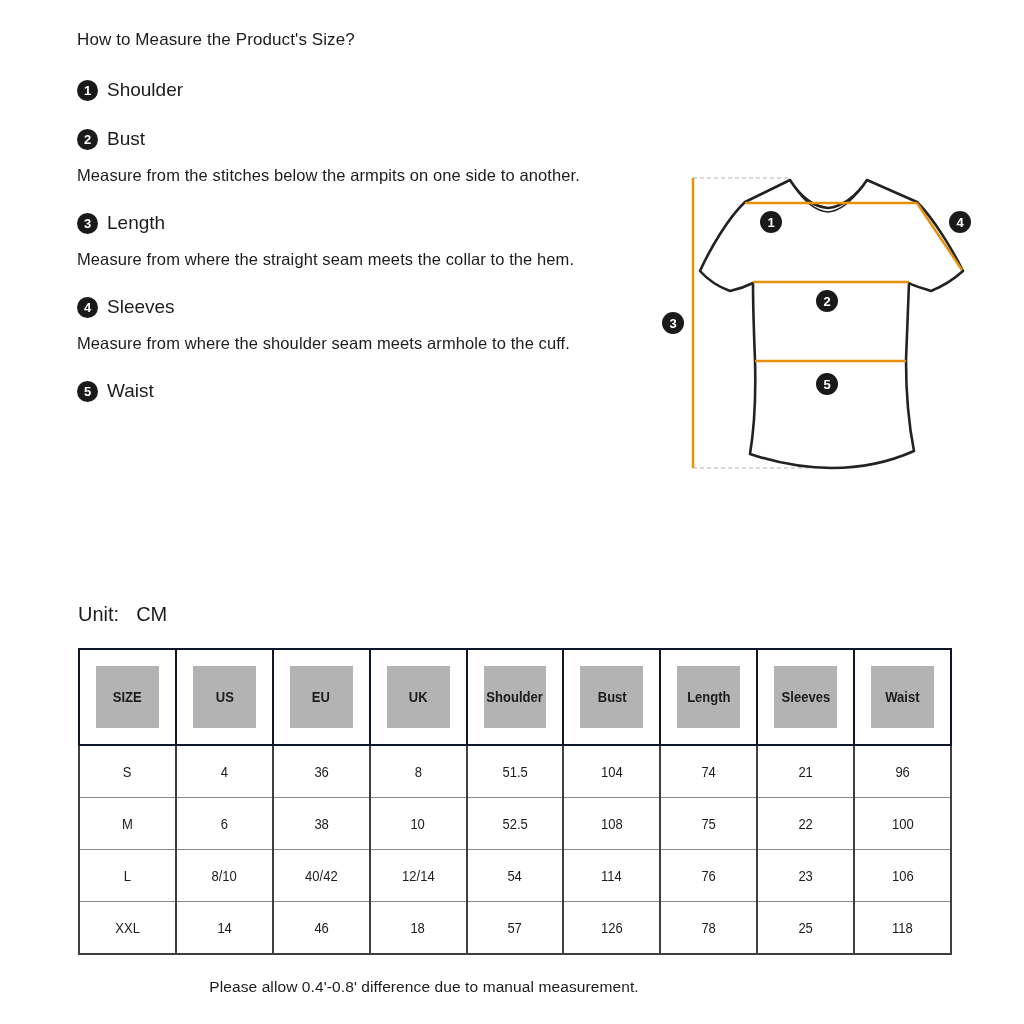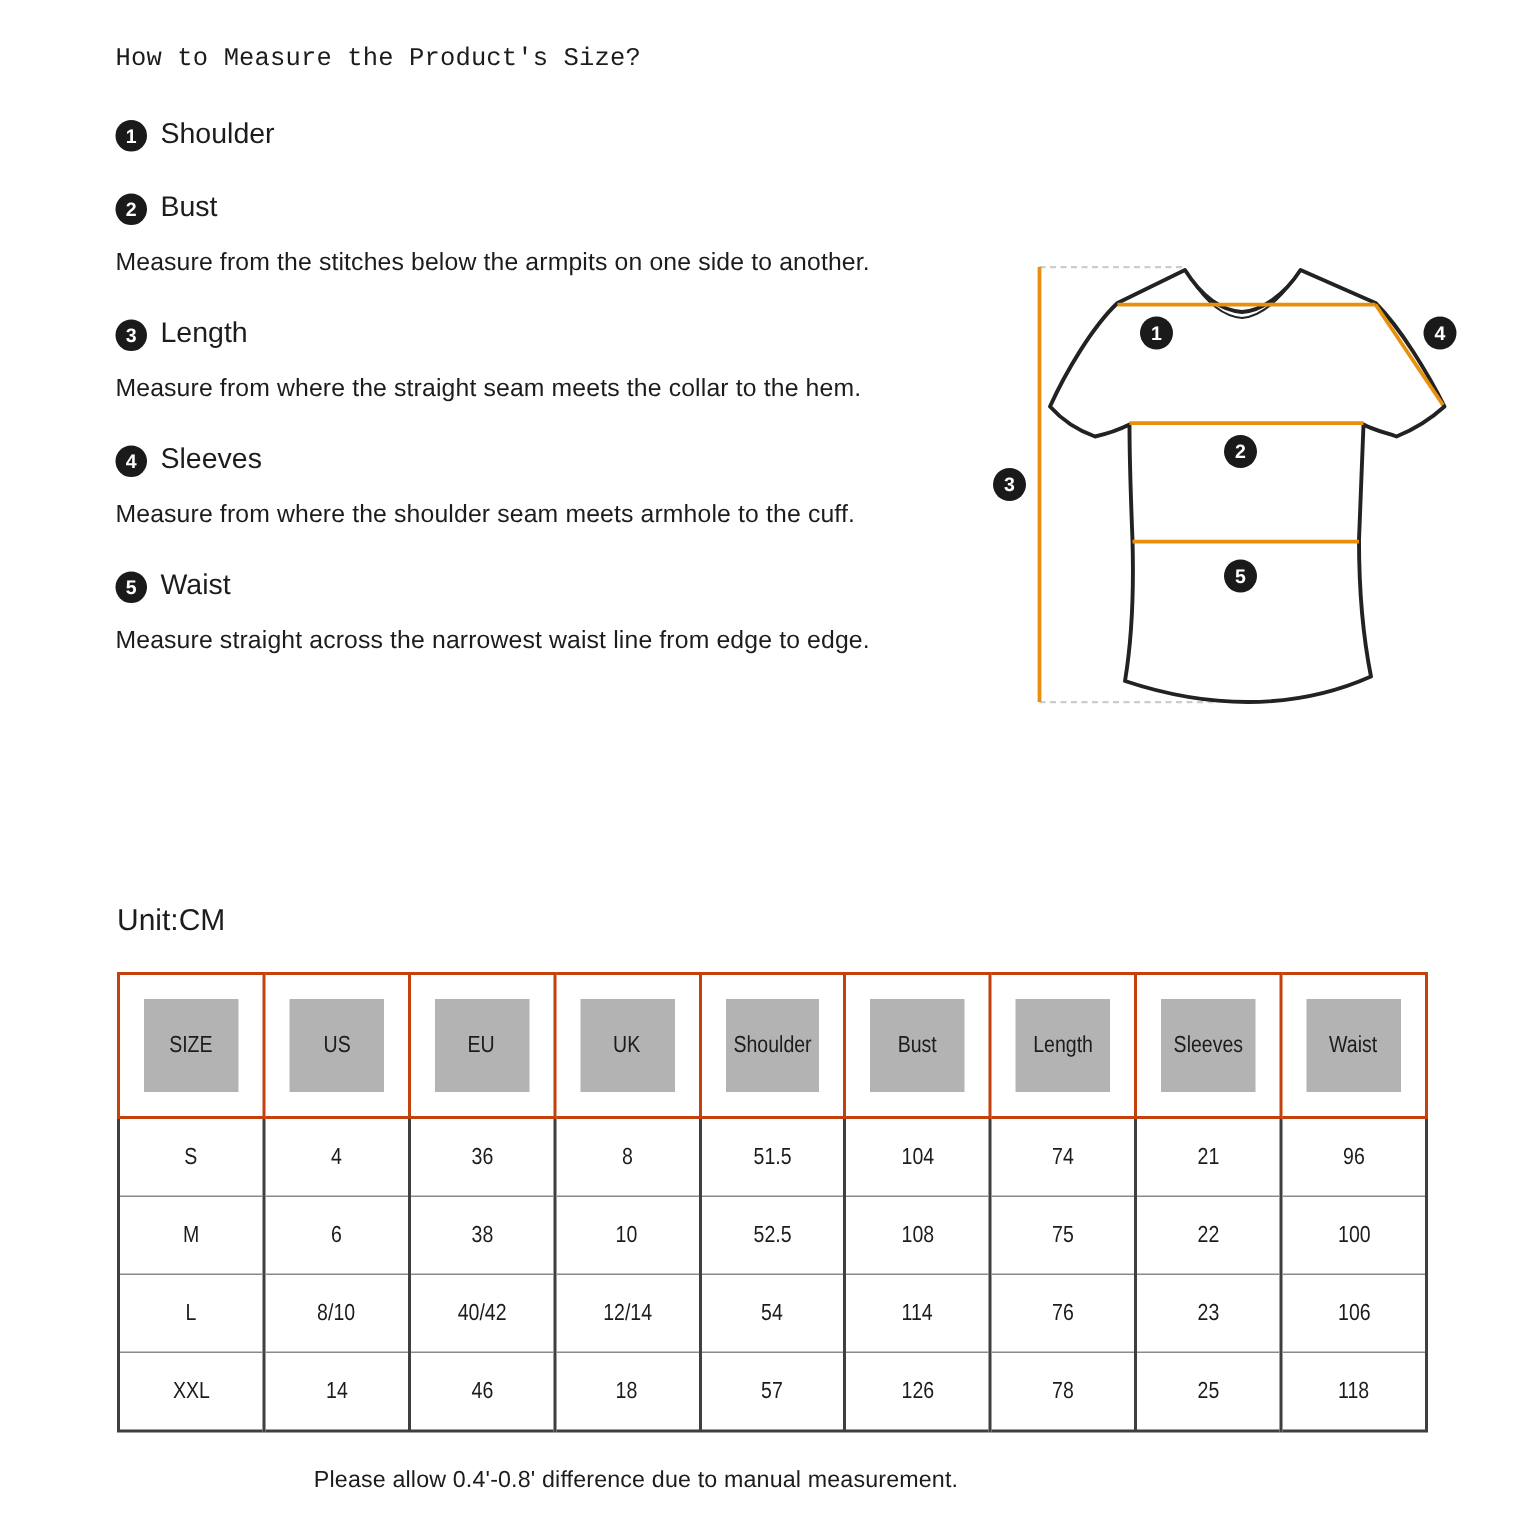--- a/index.html
+++ b/index.html
@@ -6,21 +6,21 @@
   .page {
     position:relative;
     width:1024px; height:1024px;
     background:#ffffff;
     font-family:"Liberation Sans", sans-serif;
     color:#1c1c1c;
     overflow:hidden;
   }
   .title {
     position:absolute; left:77px; top:30px;
-    font-size:17px; letter-spacing:0.1px;font-family:Liberation Mono, monospace;
+    font-size:17px; letter-spacing:0.1px;
   }
   .instructions {
     position:absolute; left:77px; top:78px; width:545px;
   }
   .section { margin-bottom:25px; }
   .sec-head {
     display:flex; align-items:center; gap:9px;
     height:24px; font-size:19px;
   }
   .num-badge {
@@ -33,31 +33,31 @@
   .sec-desc {
     margin:13px 0 0 0; font-size:16.5px; line-height:22px;
     letter-spacing:0.1px; max-width:545px;
   }
   .diagram {
     position:absolute; left:650px; top:160px; width:374px; height:330px;
   }
   .unit-line {
     position:absolute; left:78px; top:603px; font-size:20px;
   }
-  .unit-line .unit-value { }
+  .unit-line .unit-value { margin-left:17px; }
   .size-table {
     position:absolute; left:78px; top:648px; width:874px;
     border-collapse:collapse; table-layout:fixed;
     border:2px solid #3f3f3f;
   }
   .size-table th {
     height:62px; padding:16px;
-    border:2px solid #c2410c;
+    border:2px solid #0f172a;
     background:#ffffff;
-    font-weight:normal;
+    font-weight:bold;
   }
   .size-table th .hd {
     width:100%; height:100%;
     background:var(--header-bg,#b3b3b3);
     display:flex; align-items:center; justify-content:center;
     font-size:15.5px; color:#1c1c1c;
   }
   .size-table td {
     height:49px; text-align:center; vertical-align:middle;
     border-left:2px solid #3f3f3f; border-right:2px solid #3f3f3f;
@@ -108,21 +108,20 @@
         <span>Sleeves</span>
       </div>
       <p class="sec-desc">Measure from where the shoulder seam meets armhole to the cuff.</p>
     </div>
 
     <div class="section">
       <div class="sec-head">
         <span class="num-badge">5</span>
         <span>Waist</span>
       </div>
-      <p class="sec-desc">Measure straight across the narrowest waist line from edge to edge.</p>
     </div>
 
   </div>
 
   <div class="diagram">
     <svg width="374" height="330" viewBox="0 0 374 330">
 
       <path d="M43,18 H140" fill="none" stroke="#cccccc" stroke-width="1.5" stroke-dasharray="4 3"></path>
       <path d="M43,308 H162" fill="none" stroke="#cccccc" stroke-width="1.5" stroke-dasharray="4 3"></path>
 

